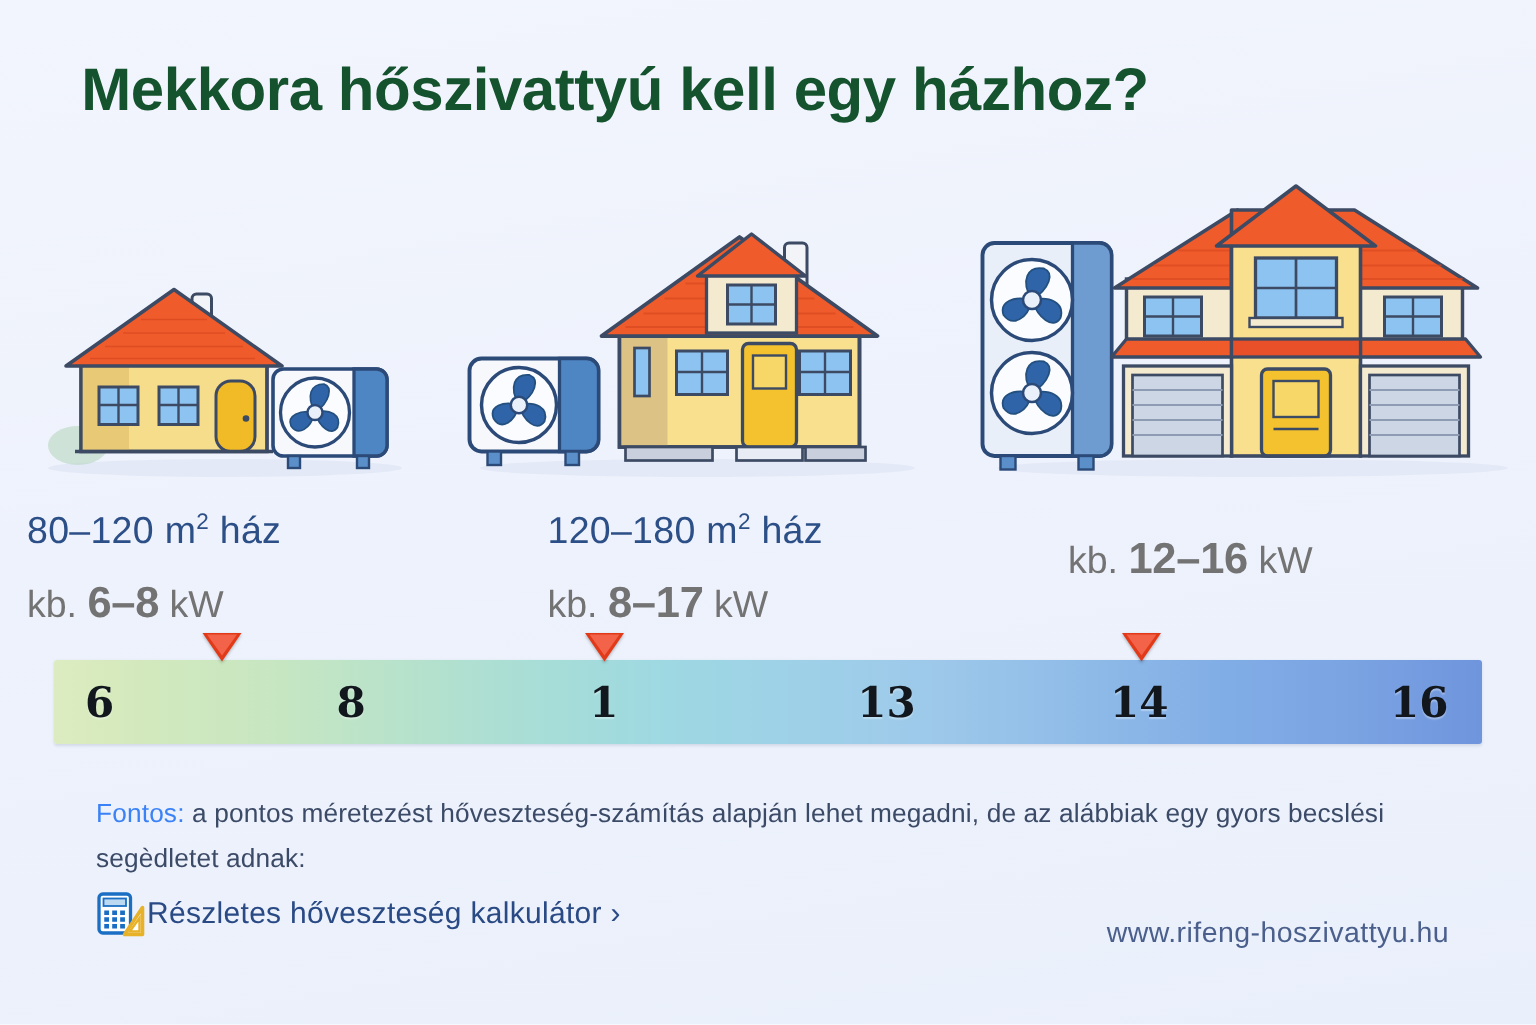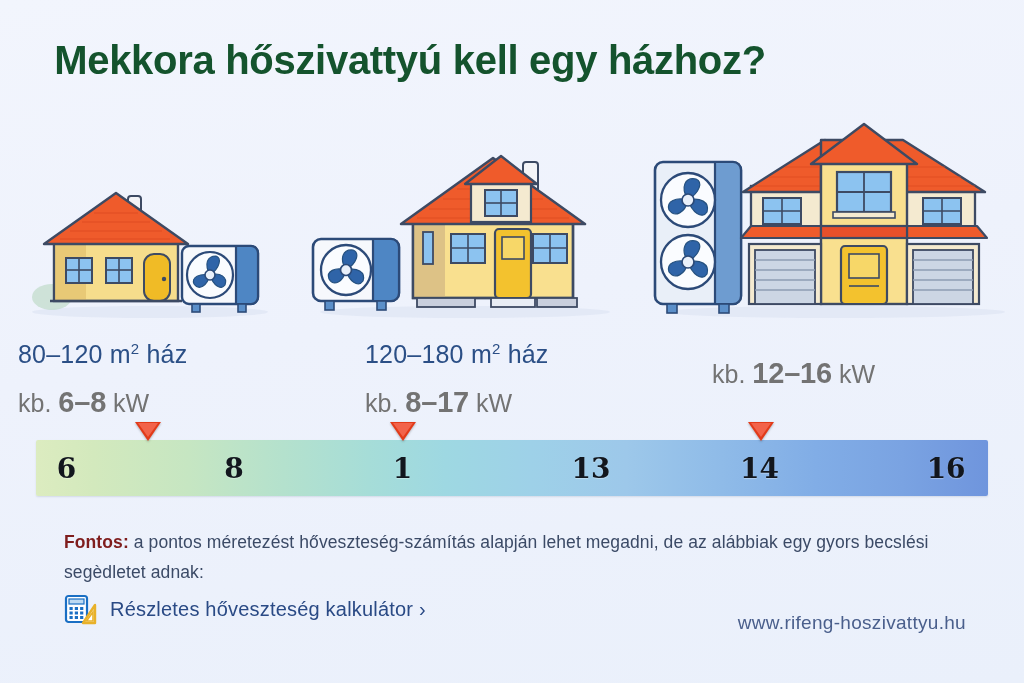--- a/index.html
+++ b/index.html
@@ -119,28 +119,27 @@
   
   #note {
     position: absolute;
     left: 64px; top: 527px;
     width: 905px;
     font-size: 17.5px;
     line-height: 1.72;
     color: #3b4a66;
     letter-spacing: 0.1px;
   }
-  #note .lead { font-weight: 700; color: #7f1d1d; }
+  #note .lead { font-weight: 400; color: #3b82f6; }
 
   #calc-link {
     position: absolute;
     left: 64px; top: 592px;
     display: flex;
     align-items: center;
-    gap: 12px;
     cursor: pointer;
   }
   #calc-link .label {
     font-size: 20px;
     color: #2a4a85;
     letter-spacing: 0.2px;
   }
 
   #site-url {
     position: absolute;

